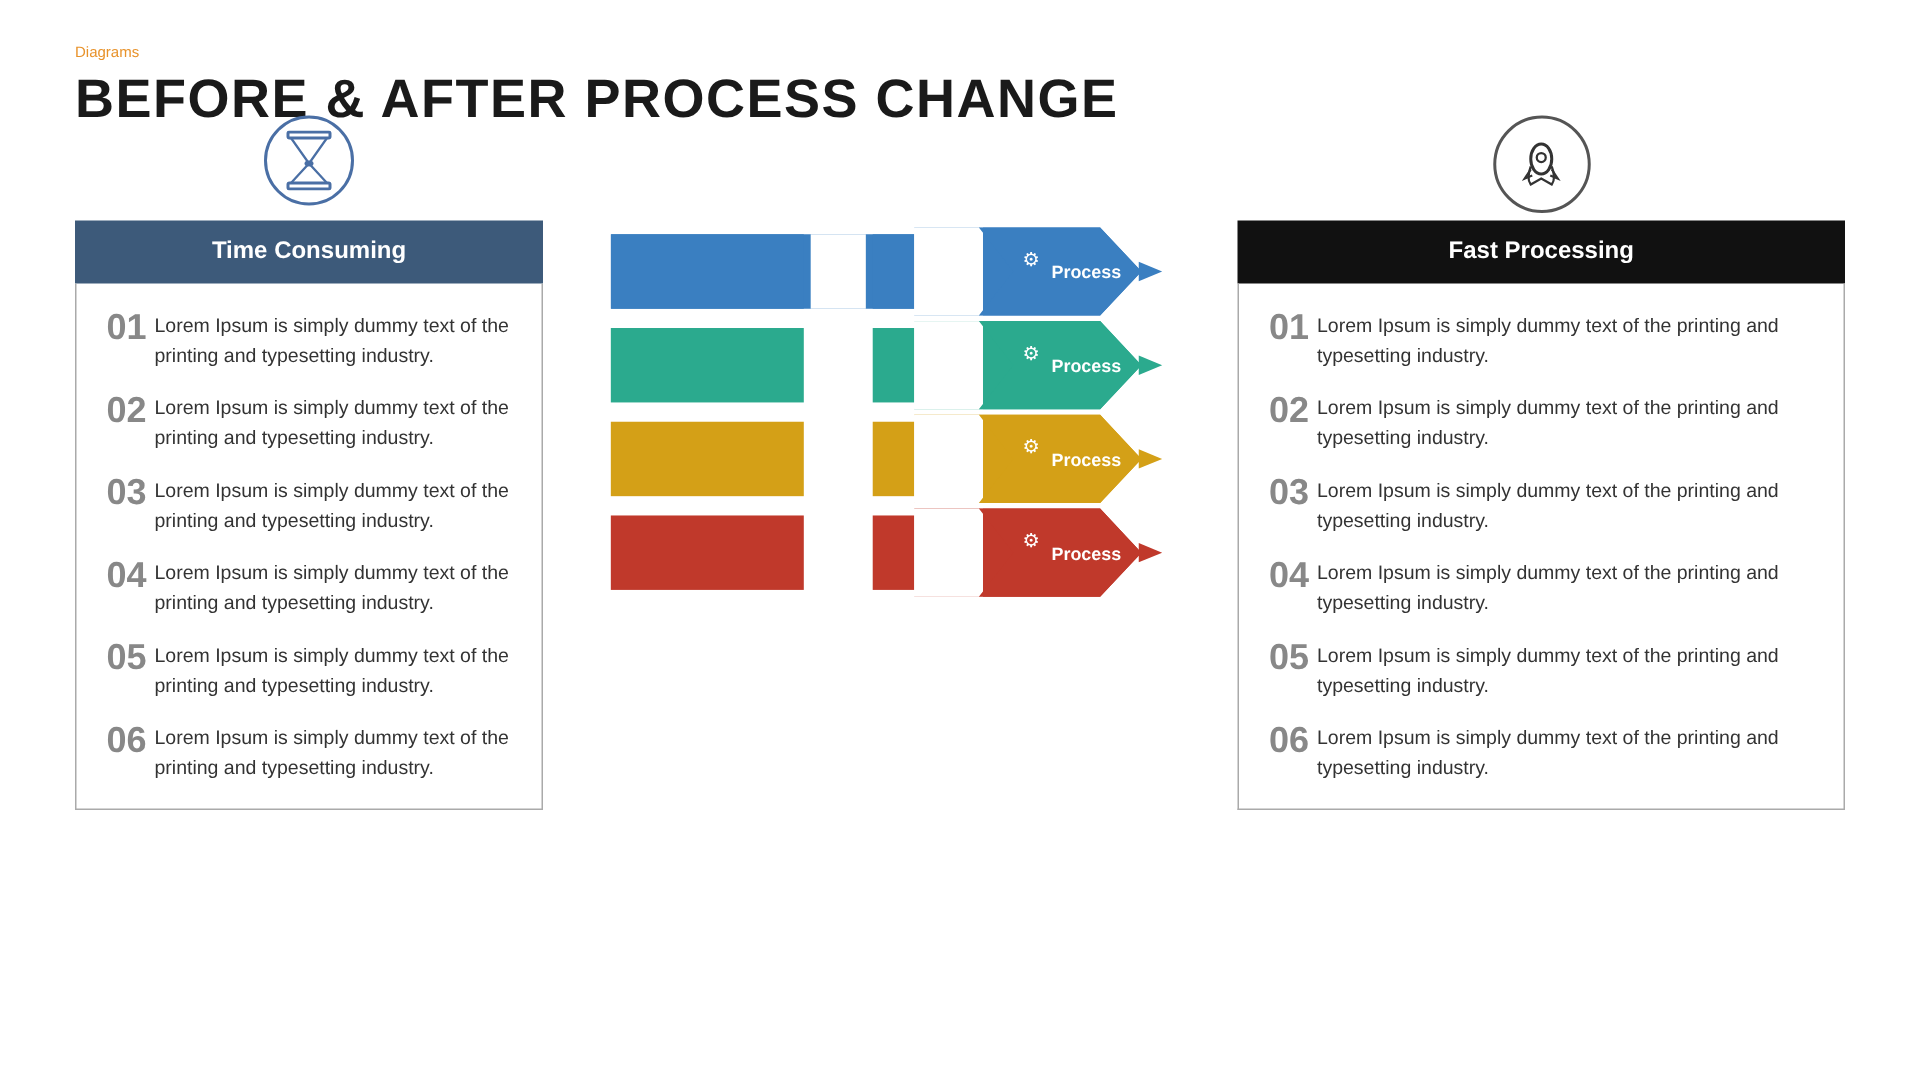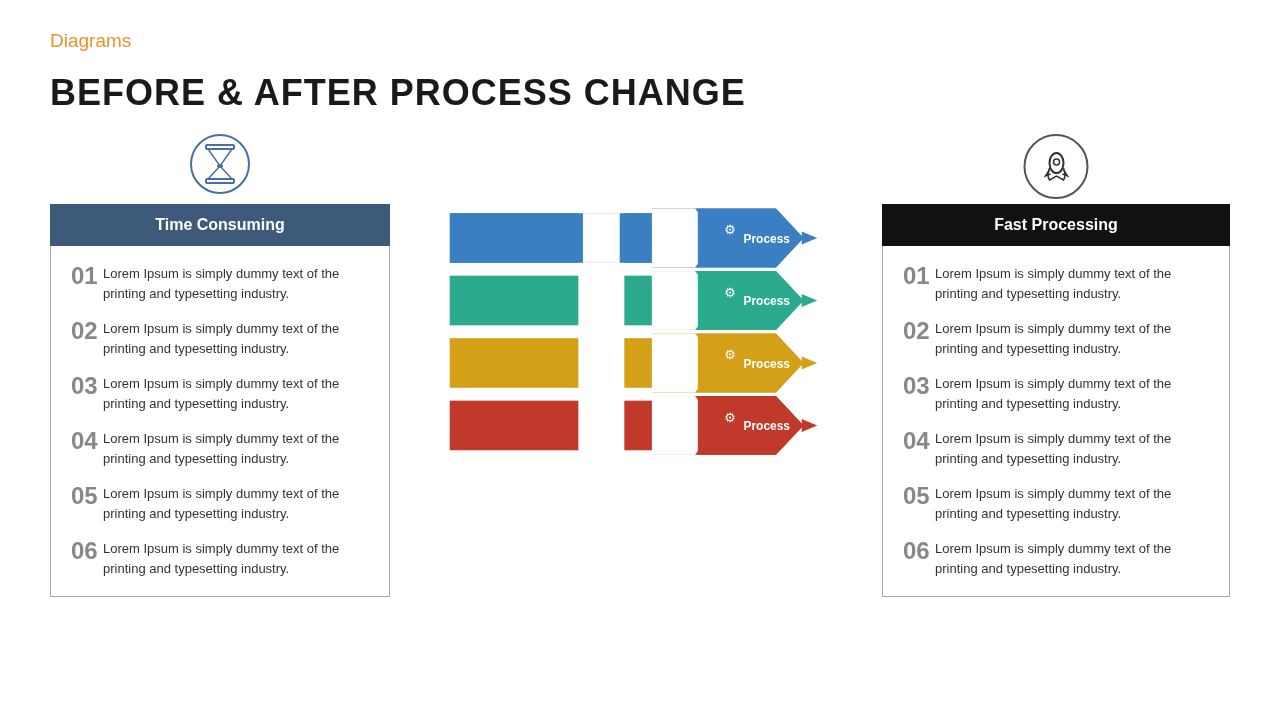--- a/index.html
+++ b/index.html
@@ -14,43 +14,42 @@
 
     .page-wrapper {
       width: 1280px;
       height: 720px;
       padding: 30px 50px;
       position: relative;
     }
 
     .category-label {
       color: #E8922A;
-      font-size: 19px;
+      font-size: 10px;
       font-weight: normal;
-      margin-bottom: 20px;
+      margin-bottom: 4px;
     }
 
     .main-title {
       font-size: 36px;
       font-weight: 900;
       color: #1a1a1a;
       letter-spacing: 1px;
-      margin-bottom: 30px;
     }
 
     .diagram-area {
       display: flex;
       align-items: flex-start;
       position: relative;
       width: 100%;
     }
 
     
     .left-panel {
-      width: 340px;
+      width: 312px;
       flex-shrink: 0;
       position: relative;
       margin-top: 60px;
     }
 
     .hourglass-icon-container {
       position: absolute;
       top: -70px;
       left: 50%;
       transform: translateX(-50%);
@@ -96,21 +95,21 @@
     }
 
     .list-text {
       font-size: 13px;
       color: #333;
       line-height: 1.5;
     }
 
     
     .right-panel {
-      width: 348px;
+      width: 405px;
       flex-shrink: 0;
       position: relative;
       margin-top: 60px;
       margin-left: 5px;
     }
 
     .rocket-icon-container {
       position: absolute;
       top: -70px;
       left: 50%;

